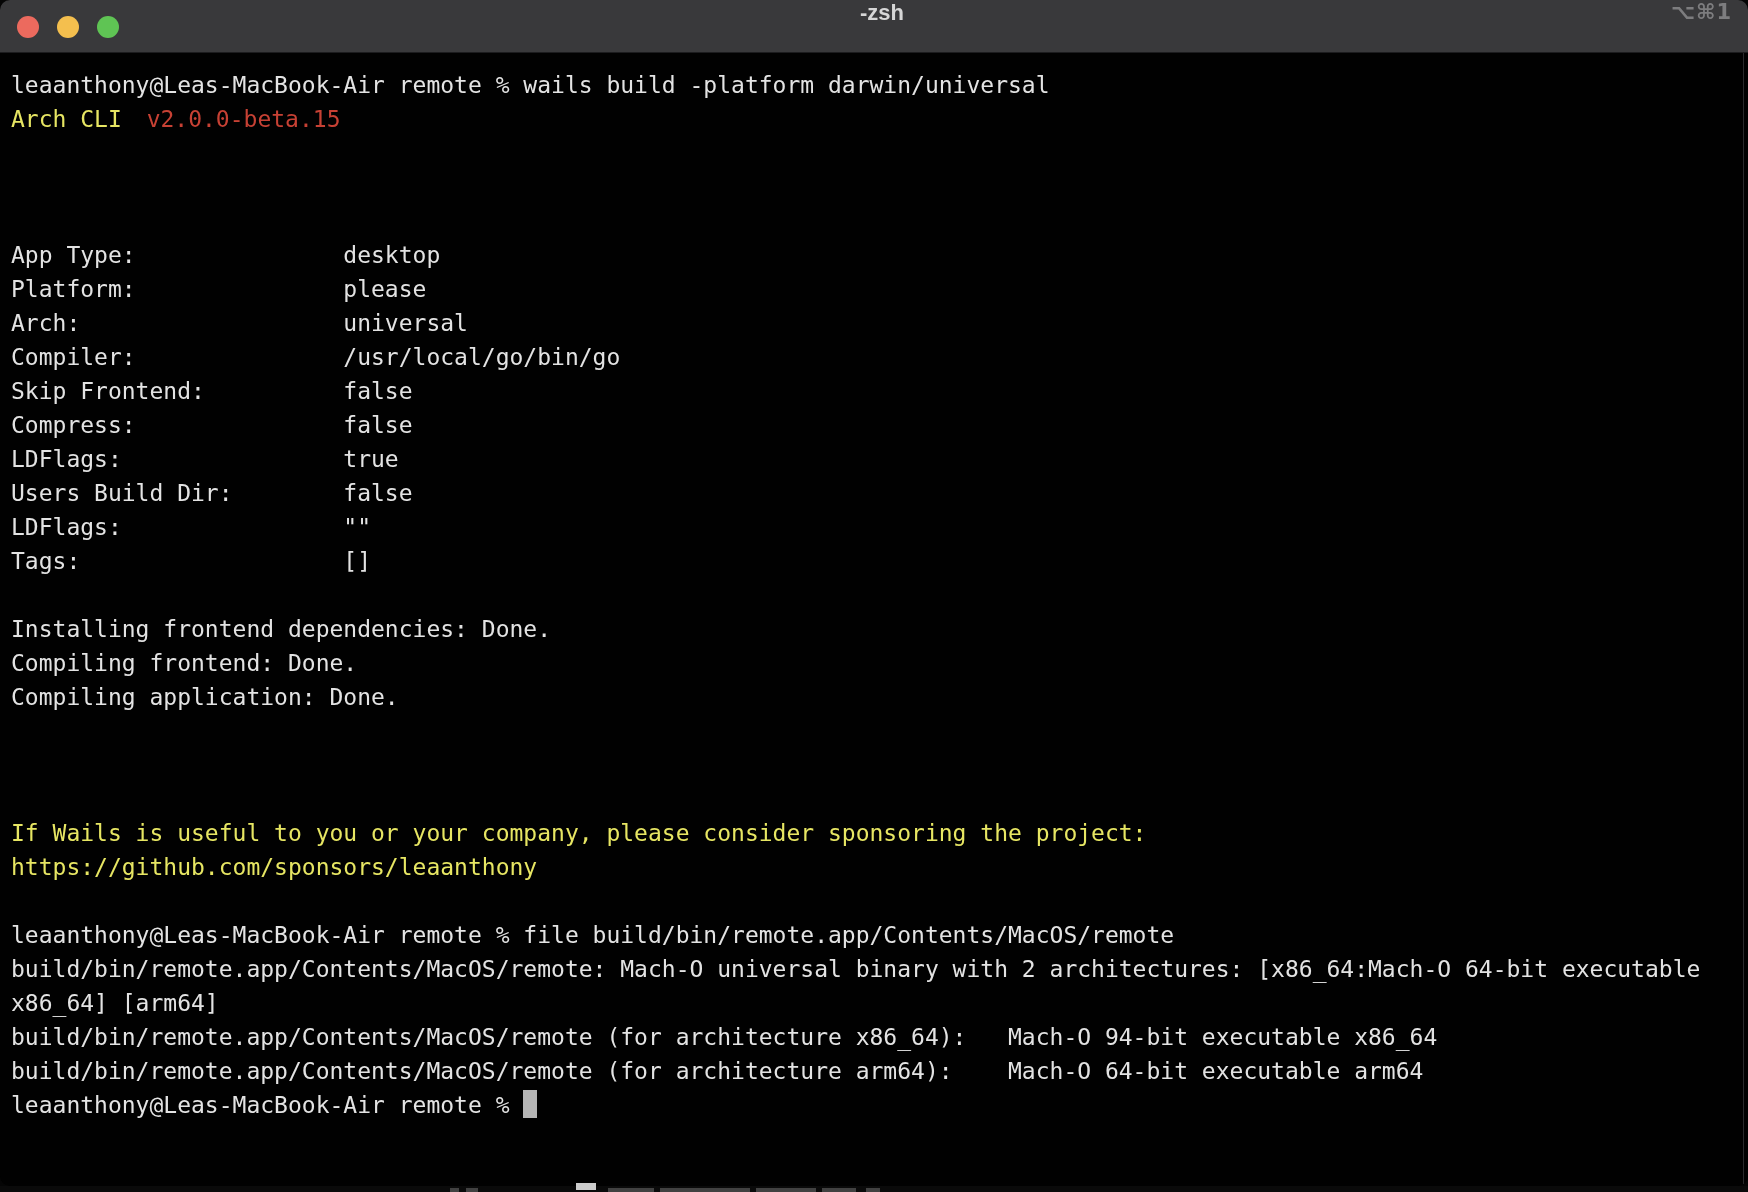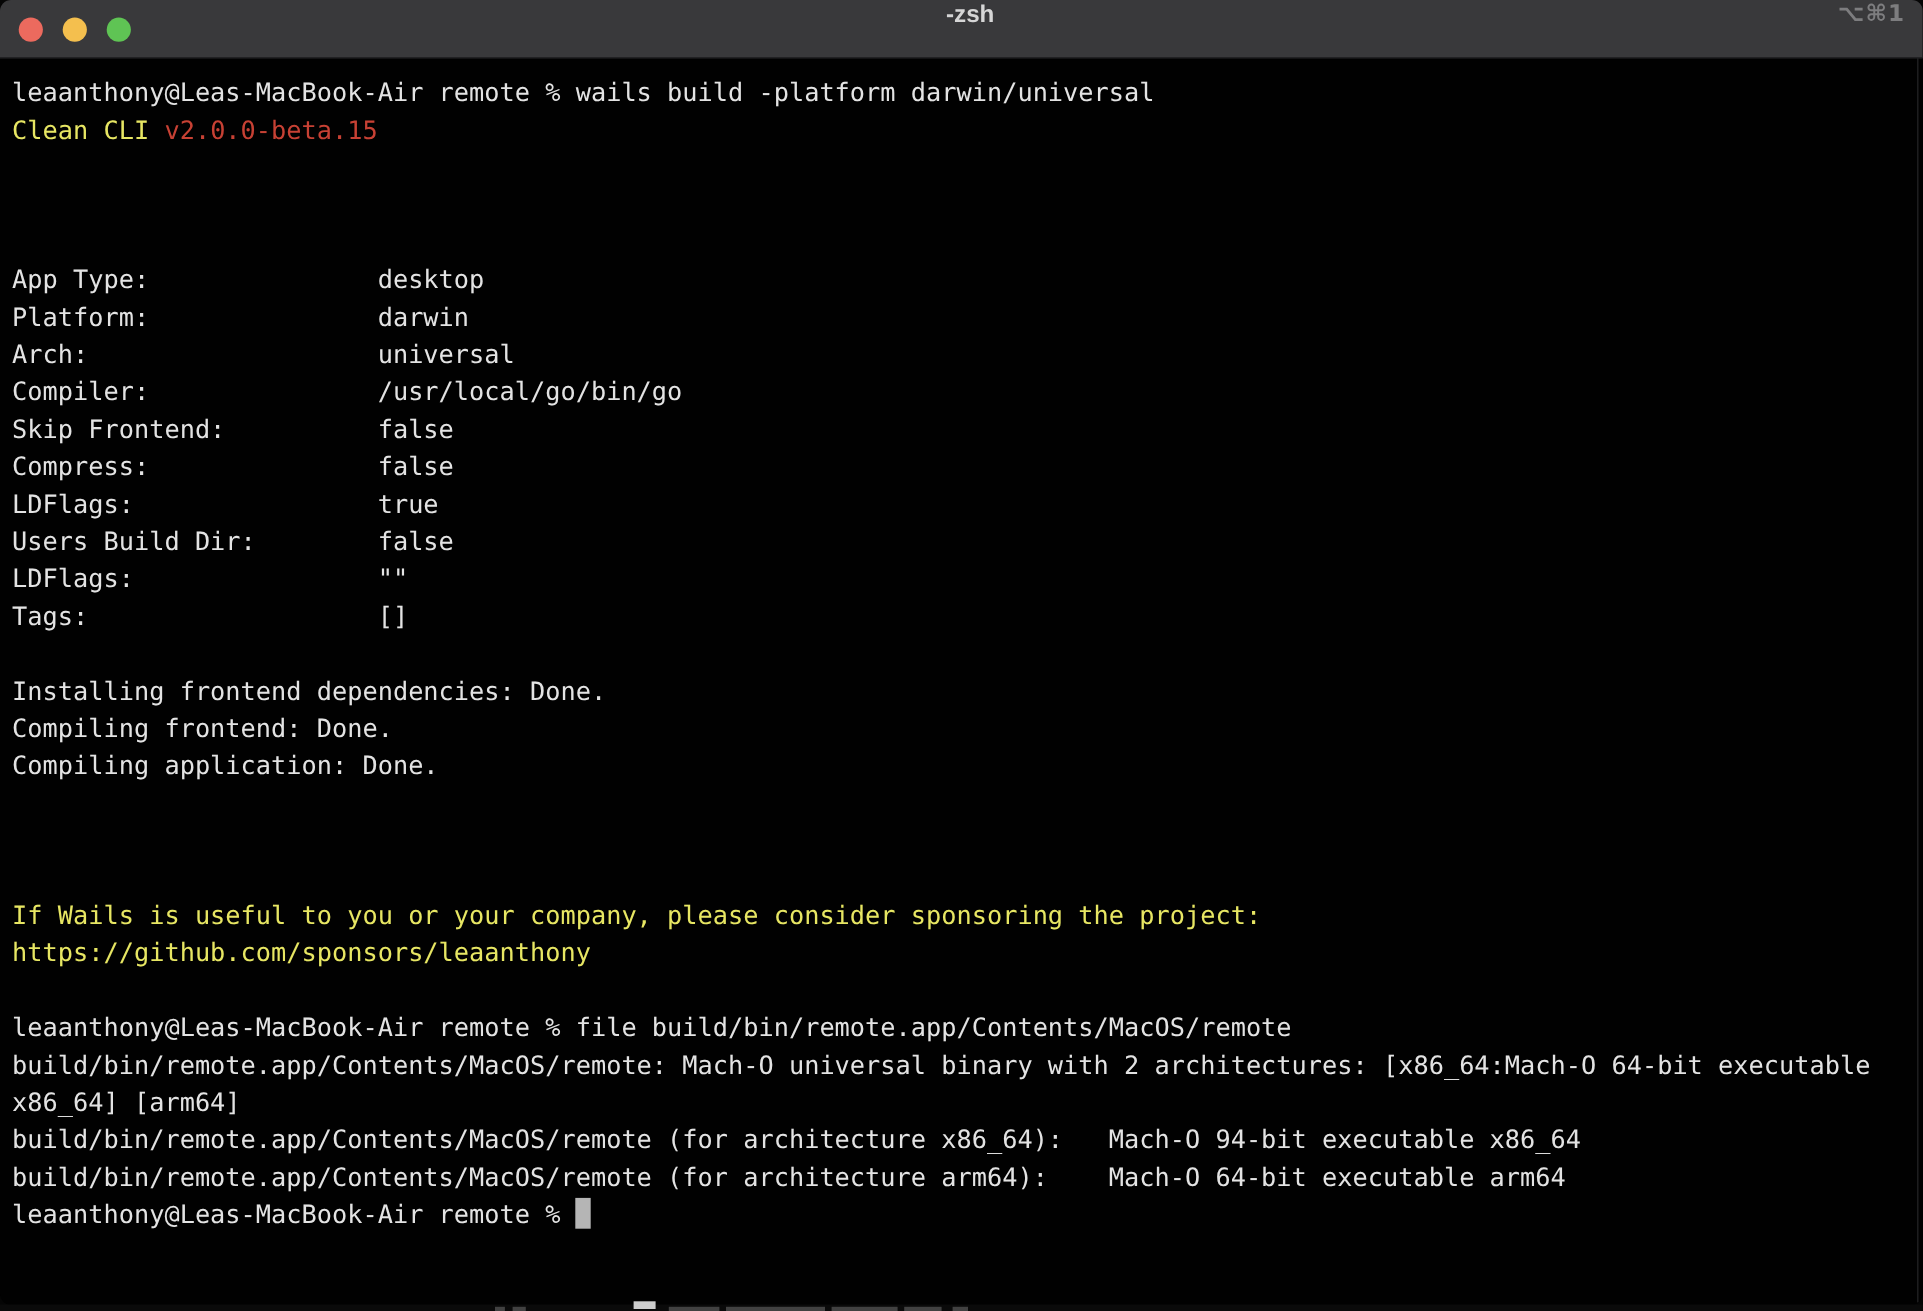--- a/index.html
+++ b/index.html
@@ -30,21 +30,21 @@
     font:bold 21px "DejaVu Sans",sans-serif;color:var(--shortcut-fg);letter-spacing:1px;
   }
   .screen{
     position:absolute;top:53px;left:0;right:0;bottom:0;
     padding:15px 0 0 11px;
     font-family:"DejaVu Sans Mono",monospace;font-size:23px;color:var(--fg);
   }
   .line{height:34px;line-height:34px;white-space:pre;}
   .seg-fg{color:var(--fg);}
   .seg-yellow{color:var(--yellow);}
-  .seg-red{color:var(--red);}
+  .seg-red{color:var(--red);margin-left:11px;}
   .cursor{
     display:inline-block;width:14px;height:28px;background:var(--cursor);
     vertical-align:-5px;
   }
   .scroll-hairline{
     position:absolute;top:53px;bottom:2px;right:4px;width:1px;background:#2a2a2c;
   }
   .behind-sliver{position:absolute;left:0;bottom:0;width:1748px;height:6px;background:#0a0a0a;}
   .sliver-block{position:absolute;background:#414141;height:4px;bottom:0;}
   .sliver-bright{position:absolute;background:#cdcdcd;width:20px;height:7px;left:576px;bottom:2px;}
@@ -57,26 +57,26 @@
     <div class="traffic">
       <button class="tl close"></button>
       <button class="tl min"></button>
       <button class="tl zoom"></button>
     </div>
     <div class="title">-zsh</div>
     <div class="shortcut">⌥⌘1</div>
   </div>
   <div class="screen">
       <div class="line"><span class="seg-fg">leaanthony@Leas-MacBook-Air remote % wails build -platform darwin/universal</span></div>
-      <div class="line"><span class="seg-yellow">Clean CLI </span><span class="seg-red">v2.0.0-beta.15</span></div>
+      <div class="line"><span class="seg-yellow">Arch CLI </span><span class="seg-red">v2.0.0-beta.15</span></div>
       <div class="line"></div>
       <div class="line"></div>
       <div class="line"></div>
       <div class="line"><span class="seg-fg">App Type:               desktop</span></div>
-      <div class="line"><span class="seg-fg">Platform:               darwin</span></div>
+      <div class="line"><span class="seg-fg">Platform:               please</span></div>
       <div class="line"><span class="seg-fg">Arch:                   universal</span></div>
       <div class="line"><span class="seg-fg">Compiler:               /usr/local/go/bin/go</span></div>
       <div class="line"><span class="seg-fg">Skip Frontend:          false</span></div>
       <div class="line"><span class="seg-fg">Compress:               false</span></div>
       <div class="line"><span class="seg-fg">LDFlags:                true</span></div>
       <div class="line"><span class="seg-fg">Users Build Dir:        false</span></div>
       <div class="line"><span class="seg-fg">LDFlags:                ""</span></div>
       <div class="line"><span class="seg-fg">Tags:                   []</span></div>
       <div class="line"></div>
       <div class="line"><span class="seg-fg">Installing frontend dependencies: Done.</span></div>

